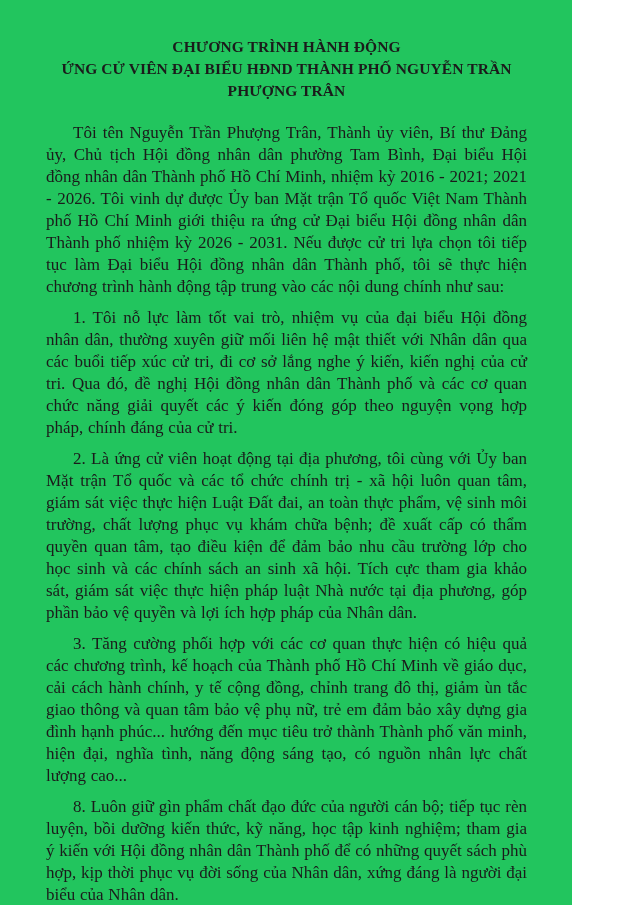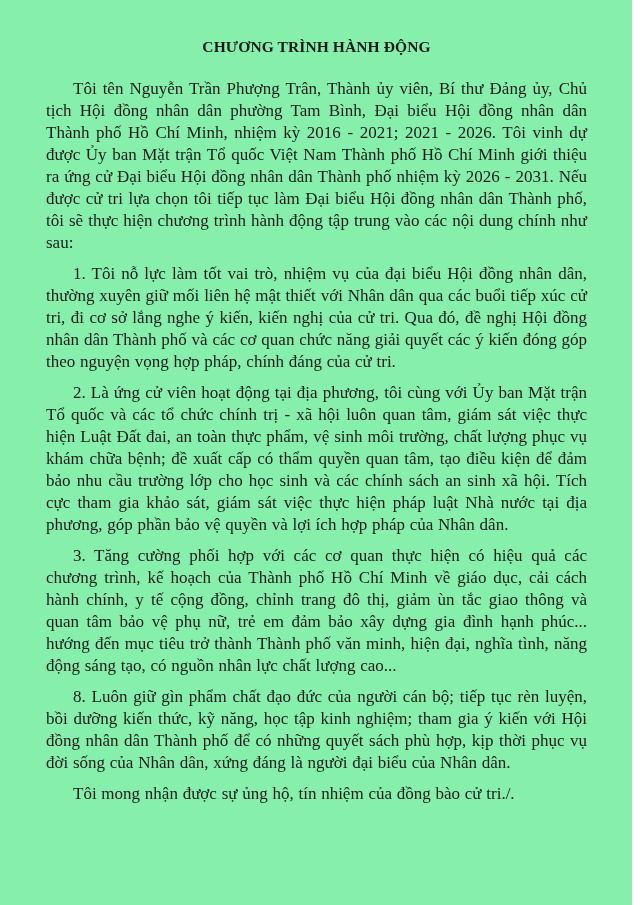--- a/index.html
+++ b/index.html
@@ -2,24 +2,24 @@
 <html lang="vi"><head>
 <meta charset="utf-8">
 <style>
   html, body {
     margin: 0;
     padding: 0;
     background: #ffffff;
   }
   .page {
     position: relative;
-    width: 632px;
+    width: 572px;
     height: 905px;
     box-sizing: border-box;
-    background: #86efac;
+    background: #22c55e;
     color: #1b1b1b;
     padding: 36px 45px 0 46px;
     font-family: "Liberation Serif", "DejaVu Serif", serif;
     overflow: hidden;
   }
   .doc-title {
     margin: 0 -14px 20px -14px;
     text-align: center;
     font-weight: bold;
     font-size: 15.5px;
@@ -40,20 +40,21 @@
   .doc-body p.closing {
     text-align: left;
   }
 </style>
 </head>
 <body>
 
 <div class="page">
   <h1 class="doc-title">
     <span class="title-line">CHƯƠNG TRÌNH HÀNH ĐỘNG</span>
+    <span class="title-line">ỨNG CỬ VIÊN ĐẠI BIỂU HĐND THÀNH PHỐ NGUYỄN TRẦN PHƯỢNG TRÂN</span>
   </h1>
 
   <div class="doc-body">
     <p>Tôi tên Nguyễn Trần Phượng Trân, Thành ủy viên, Bí thư Đảng ủy, Chủ tịch Hội đồng nhân dân phường Tam Bình, Đại biểu Hội đồng nhân dân Thành phố Hồ Chí Minh, nhiệm kỳ 2016 - 2021; 2021 - 2026. Tôi vinh dự được Ủy ban Mặt trận Tổ quốc Việt Nam Thành phố Hồ Chí Minh giới thiệu ra ứng cử Đại biểu Hội đồng nhân dân Thành phố nhiệm kỳ 2026 - 2031. Nếu được cử tri lựa chọn tôi tiếp tục làm Đại biểu Hội đồng nhân dân Thành phố, tôi sẽ thực hiện chương trình hành động tập trung vào các nội dung chính như sau:</p>
     <p>1. Tôi nỗ lực làm tốt vai trò, nhiệm vụ của đại biểu Hội đồng nhân dân, thường xuyên giữ mối liên hệ mật thiết với Nhân dân qua các buổi tiếp xúc cử tri, đi cơ sở lắng nghe ý kiến, kiến nghị của cử tri. Qua đó, đề nghị Hội đồng nhân dân Thành phố và các cơ quan chức năng giải quyết các ý kiến đóng góp theo nguyện vọng hợp pháp, chính đáng của cử tri.</p>
     <p>2. Là ứng cử viên hoạt động tại địa phương, tôi cùng với Ủy ban Mặt trận Tổ quốc và các tổ chức chính trị - xã hội luôn quan tâm, giám sát việc thực hiện Luật Đất đai, an toàn thực phẩm, vệ sinh môi trường, chất lượng phục vụ khám chữa bệnh; đề xuất cấp có thẩm quyền quan tâm, tạo điều kiện để đảm bảo nhu cầu trường lớp cho học sinh và các chính sách an sinh xã hội. Tích cực tham gia khảo sát, giám sát việc thực hiện pháp luật Nhà nước tại địa phương, góp phần bảo vệ quyền và lợi ích hợp pháp của Nhân dân.</p>
     <p>3. Tăng cường phối hợp với các cơ quan thực hiện có hiệu quả các chương trình, kế hoạch của Thành phố Hồ Chí Minh về giáo dục, cải cách hành chính, y tế cộng đồng, chỉnh trang đô thị, giảm ùn tắc giao thông và quan tâm bảo vệ phụ nữ, trẻ em đảm bảo xây dựng gia đình hạnh phúc... hướng đến mục tiêu trở thành Thành phố văn minh, hiện đại, nghĩa tình, năng động sáng tạo, có nguồn nhân lực chất lượng cao...</p>
     <p>8. Luôn giữ gìn phẩm chất đạo đức của người cán bộ; tiếp tục rèn luyện, bồi dưỡng kiến thức, kỹ năng, học tập kinh nghiệm; tham gia ý kiến với Hội đồng nhân dân Thành phố để có những quyết sách phù hợp, kịp thời phục vụ đời sống của Nhân dân, xứng đáng là người đại biểu của Nhân dân.</p>
     <p class="closing">Tôi mong nhận được sự ủng hộ, tín nhiệm của đồng bào cử tri./.</p>
   </div>

